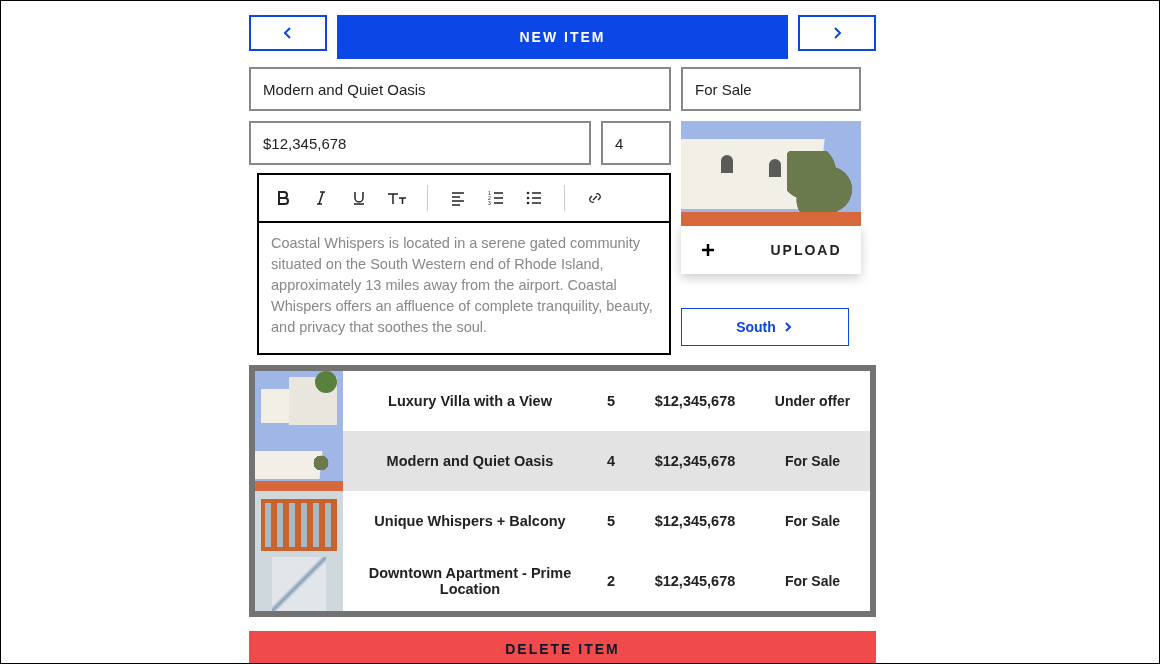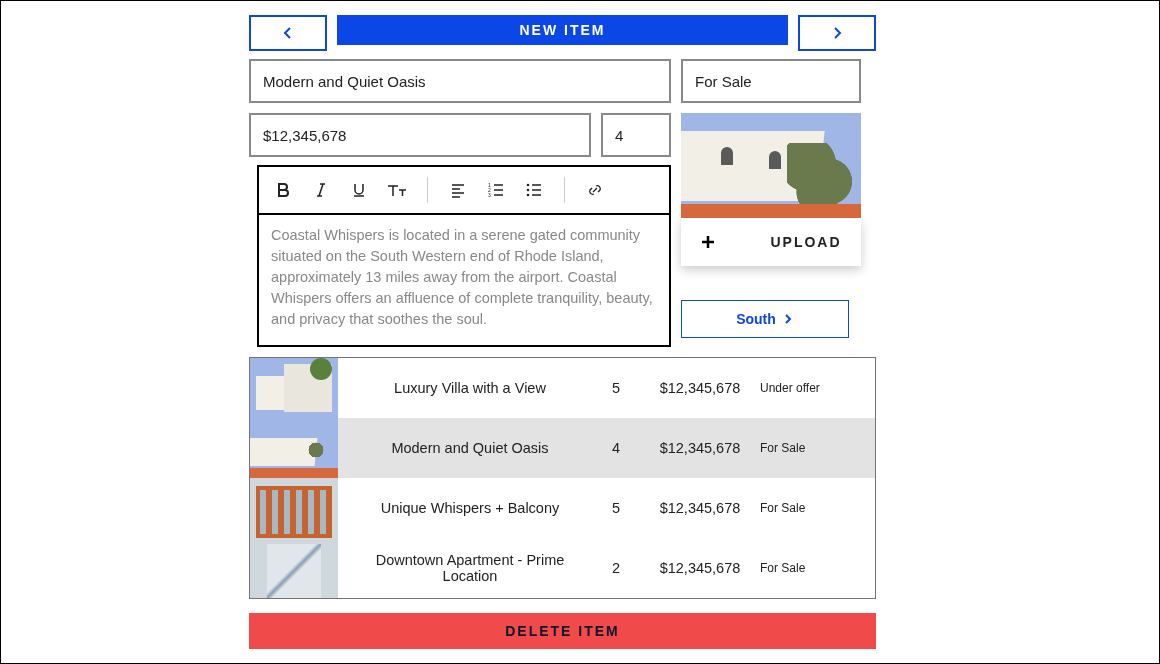--- a/index.html
+++ b/index.html
@@ -13,21 +13,21 @@
     font-size: 14px;
     color: #222;
   }
   .frame { width: 627px; }
   .top-bar { display: flex; gap: 10px; margin-bottom: 8px; }
   .btn-square {
     width: 78px; height: 36px; border: 2px solid #0b46e6;
     background: #fff; display:flex; align-items:center; justify-content:center; cursor:pointer;
   }
   .btn-new {
-    flex: 1; height: 30px; background: #0b46e6; color:#fff;
+    flex: 1; height: 44px; background: #0b46e6; color:#fff;
     display:flex; align-items:center; justify-content:center;
     font-weight:700; letter-spacing:2px; font-size:14px; cursor:pointer;
   }
   .cols { display:flex; gap:10px; }
   .left { width: 422px; }
   .right { width: 180px; }
   .field {
     border: 2px solid #888; background:#fff;
     display:flex; align-items:center; padding:0 12px;
     font-size:15px; color:#222;
@@ -63,30 +63,30 @@
     display:flex; align-items:center; justify-content:center;
     font-weight:800; letter-spacing:2px; font-size:14px; cursor:pointer;
     margin-bottom:34px;
     gap:48px;
   }
   .submit {
     width: 168px; height: 38px; border:1.5px solid #0b46e6; color:#0b46e6;
     display:flex; align-items:center; justify-content:center; gap:6px;
     font-weight:600; font-size:14px; cursor:pointer;
   }
-  .list { border:1px solid #737373; margin-top:10px; }
+  .list { border:6px solid #737373; margin-top:10px;font-weight:bold; }
   .list-row {
     display:flex; align-items:center; height:60px;
   }
   .list-row.sel { background:#e3e3e3; }
   .thumb { width:88px; height:60px; background:#9fb6e6; position:relative; overflow:hidden; flex-shrink:0; }
   .list-name { flex:1; padding-left:20px; font-size:14.5px; text-align:center; padding-right:10px;}
   .list-num { width:48px; text-align:center; font-size:14.5px;}
   .list-price { width:120px; text-align:center; font-size:14.5px;}
-  .list-status { width:115px; font-size:12px;}
+  .list-status { width:115px; text-align:center; font-size:14px;}
   .delete {
     margin-top:14px; height:36px; background:#f04a4a; color:#0f172a;
     display:flex; align-items:center; justify-content:center;
     font-weight:700; letter-spacing:2px; font-size:14px; cursor:pointer;
   }
   .th1 .a{position:absolute;left:6px;top:18px;width:44px;height:34px;background:#f2efe7;}
   .th1 .b{position:absolute;left:34px;top:6px;width:48px;height:48px;background:#e9e7dd;}
   .th1 .c{position:absolute;right:6px;top:0;width:22px;height:22px;background:#5a803d;border-radius:50%;}
   .th2 .a{position:absolute;left:-4px;top:20px;width:70px;height:28px;background:#f2efe7;transform:skewX(-6deg);}
   .th2 .b{position:absolute;left:0;bottom:0;width:100%;height:10px;background:#d6683c;}

